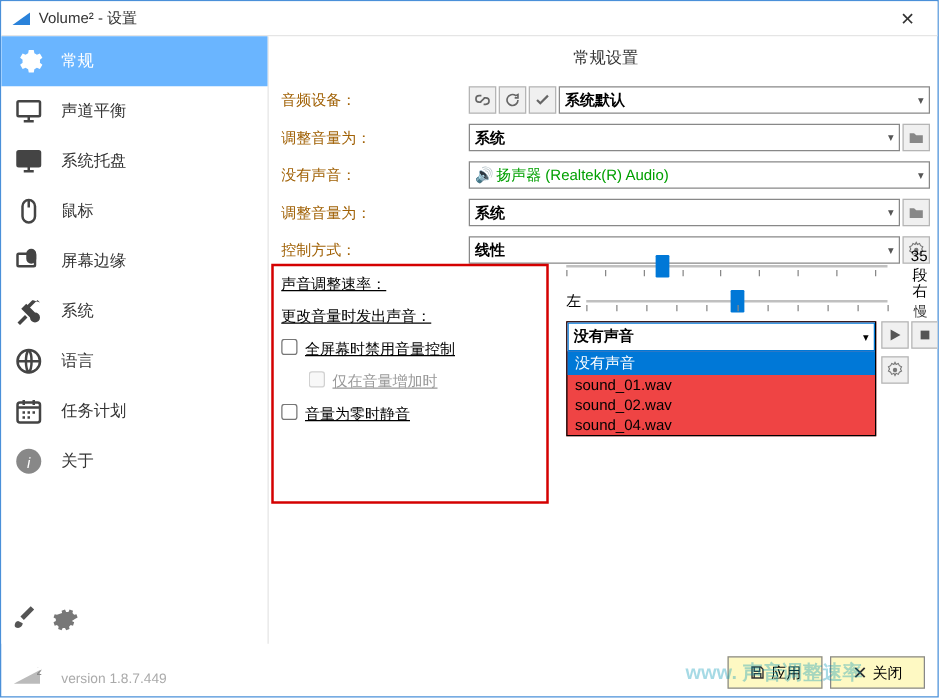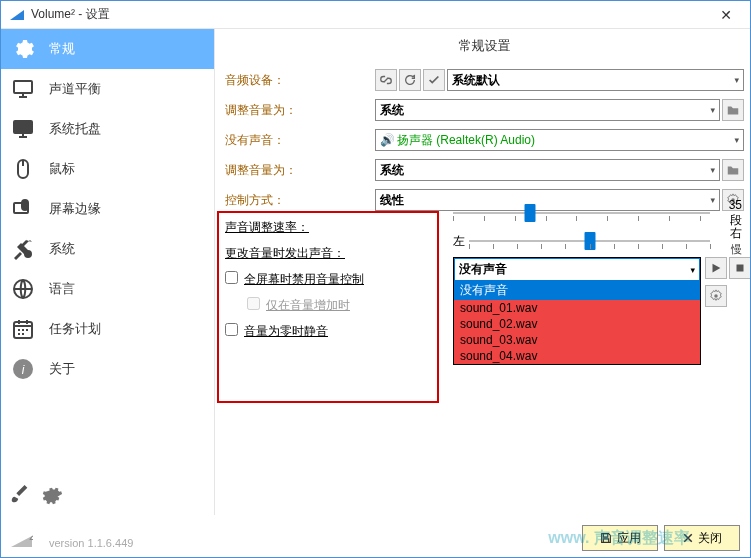--- a/index.html
+++ b/index.html
@@ -291,21 +291,20 @@
       </div>
 
       <div class="dropdown-open" style="left:0; top:58px; width:248px;">
         <div class="dd-sel">
           <span style="font-weight:bold;">没有声音</span>
           <span style="font-size:9px;">▾</span>
         </div>
         <div class="dd-item hi">没有声音</div>
         <div class="dd-item">sound_01.wav</div>
         <div class="dd-item">sound_02.wav</div>
-        <div class="dd-item">sound_03.wav</div>
         <div class="dd-item">sound_04.wav</div>
       </div>
 
       <div style="position:absolute; left:252px; top:58px; display:flex; gap:2px;">
         <div class="mini-btn">
             <svg viewBox="0 0 16 16" fill="#555">
               <polygon points="4,3 13,8 4,13"></polygon>
             </svg>
           </div>
         <div class="mini-btn">
@@ -334,21 +333,21 @@
         <path d="M12 8a4 4 0 100 8 4 4 0 000-8zm9 4l2-1-1-3-2 .5-1.5-1.5.5-2-3-1-1 2h-2l-1-2-3 1 .5 2L5 8.5 3 8l-1 3 2 1v2l-2 1 1 3 2-.5L6.5 19l-.5 2 3 1 1-2h2l1 2 3-1-.5-2 1.5-1.5 2 .5 1-3-2-1z"></path>
       </svg></span>
 </div>
 
 <div class="footer">
   <div class="footer-left">
     <span><svg width="22" height="14" viewBox="0 0 22 14">
           <polygon points="0,13 21,13 21,2" fill="#bbb"></polygon>
           <text x="18" y="6" font-size="7" fill="#888">2</text>
         </svg></span>
-    <span class="ver">version 1.1.6.449</span>
+    <span class="ver">version 1.8.7.449</span>
   </div>
   <div class="footer-right">
     <div class="btn">
       <svg width="14" height="14" viewBox="0 0 16 16" fill="#333">
           <path d="M3 3h8l2 2v8H3zM5 3v4h5V3M5 9h6v4H5z" fill="none" stroke="#333" stroke-width="1.3"></path>
         </svg>
       <span>应用</span>
     </div>
     <div class="btn">
       <svg width="12" height="12" viewBox="0 0 16 16" stroke="#333" stroke-width="2">

